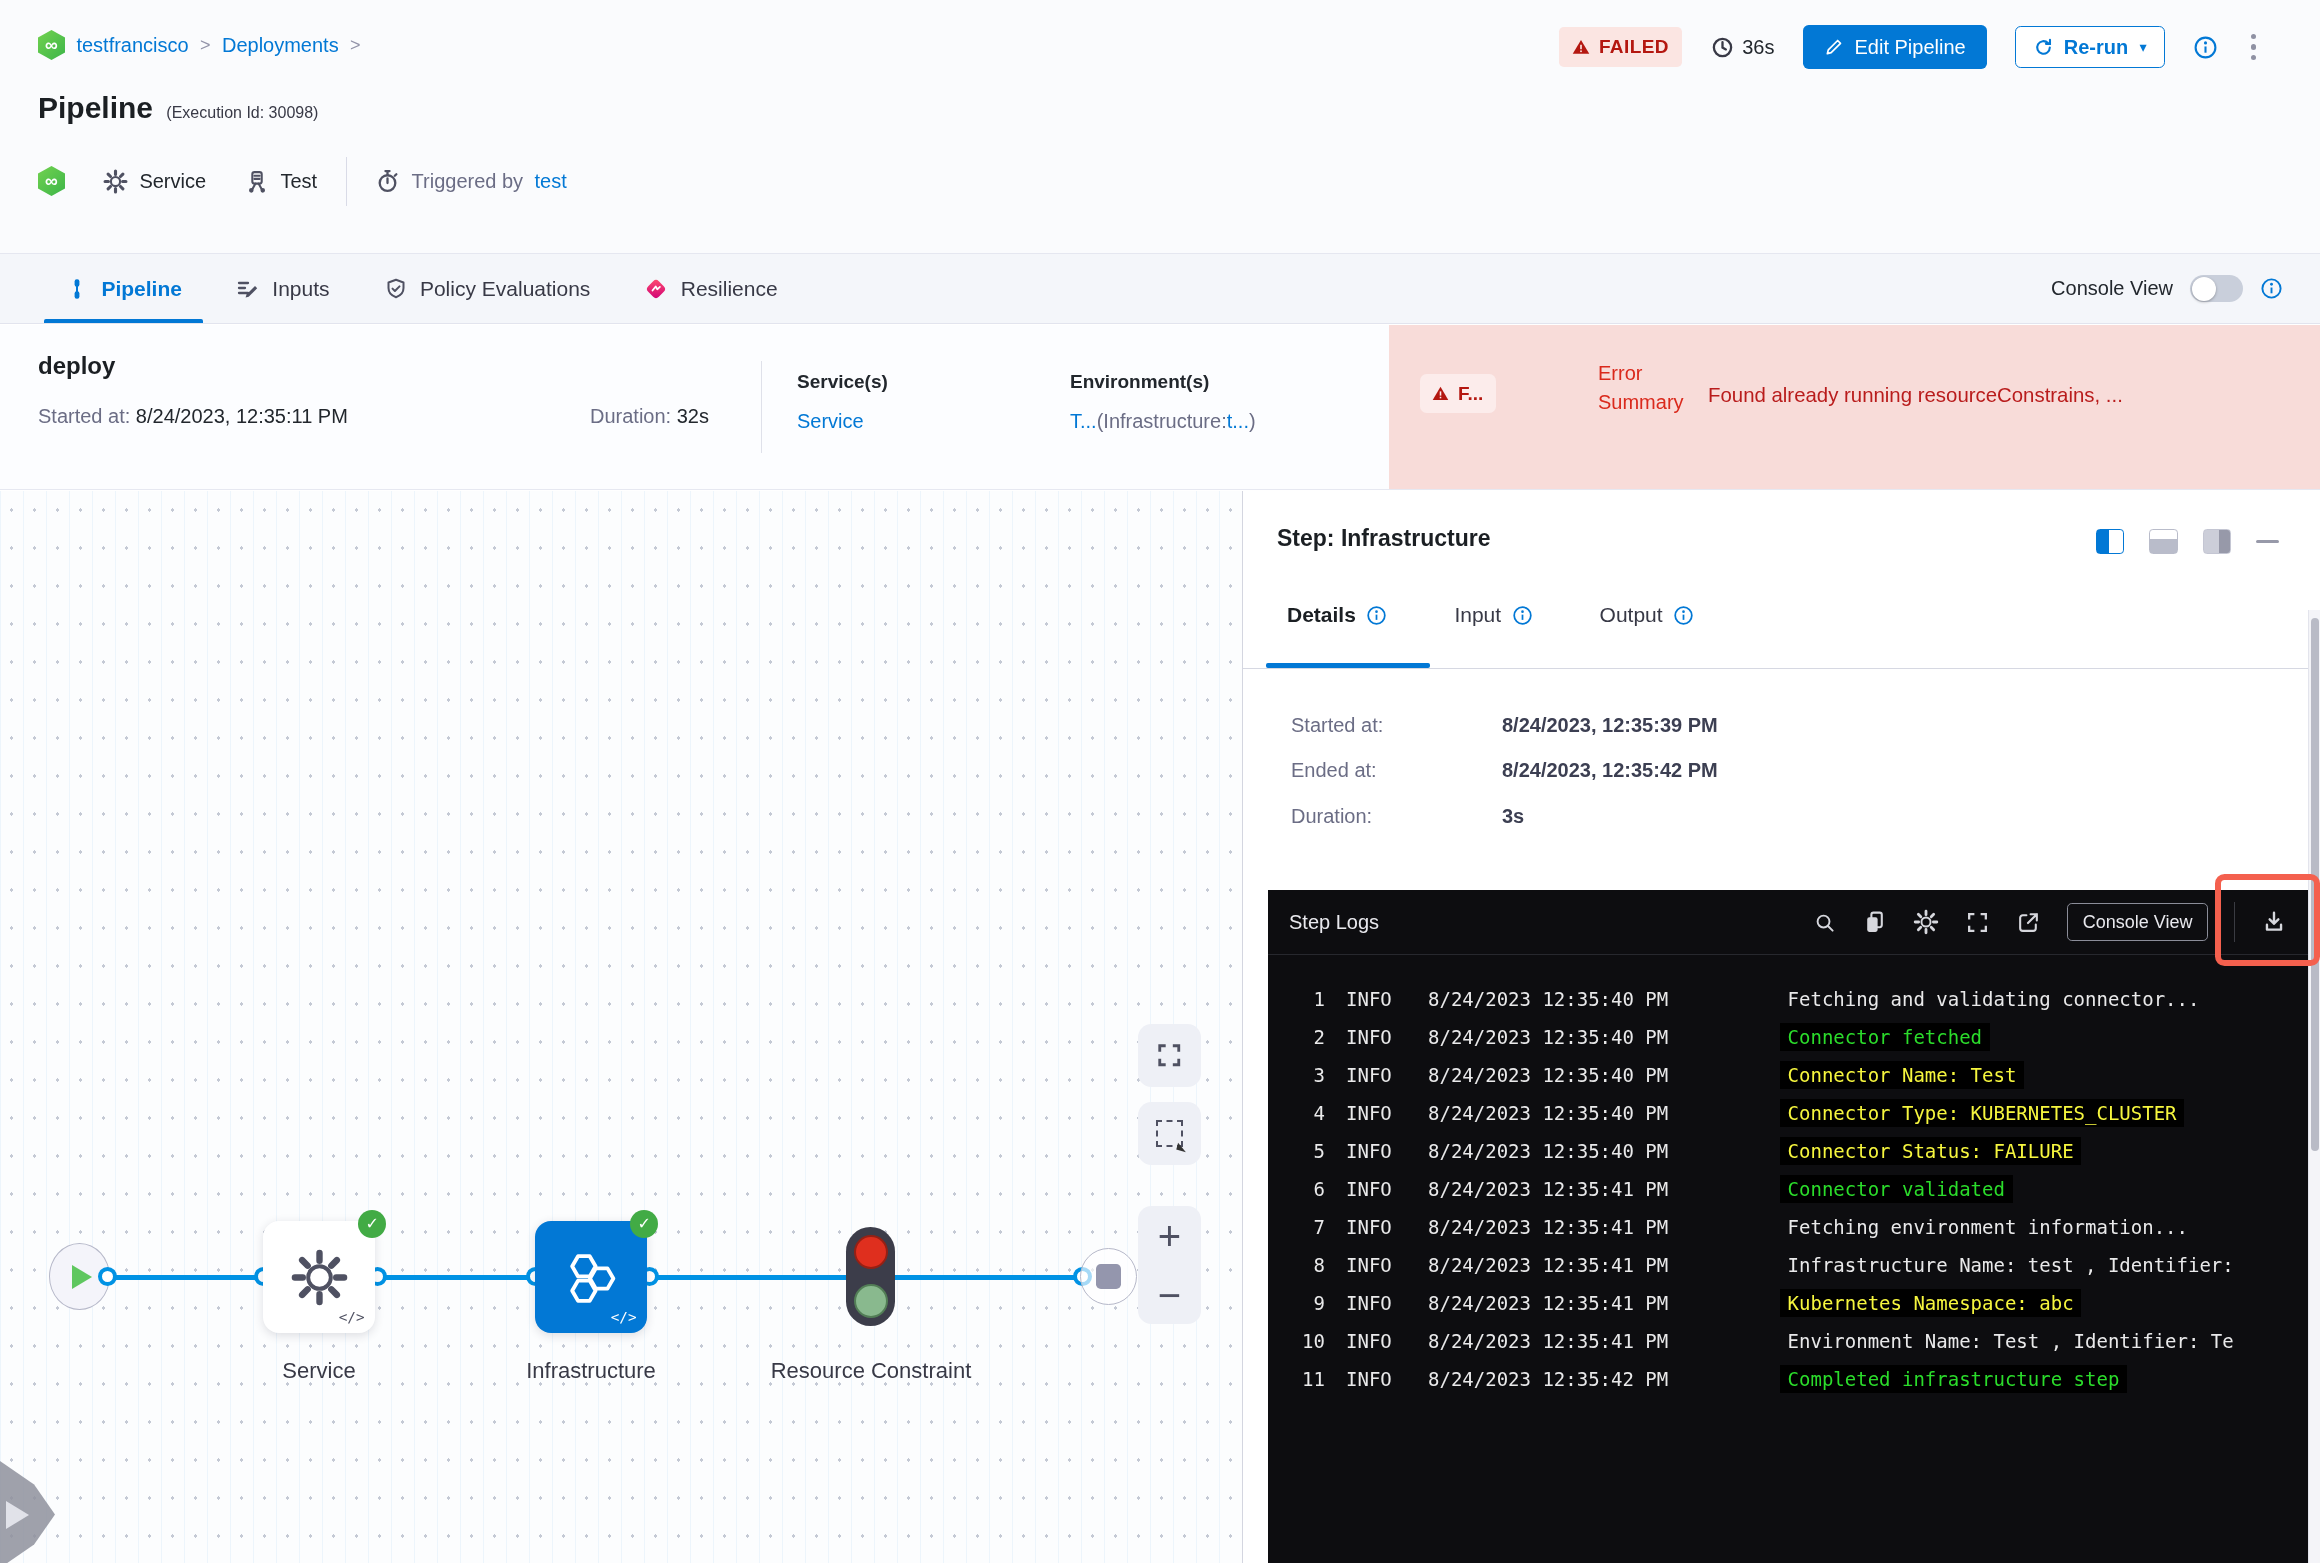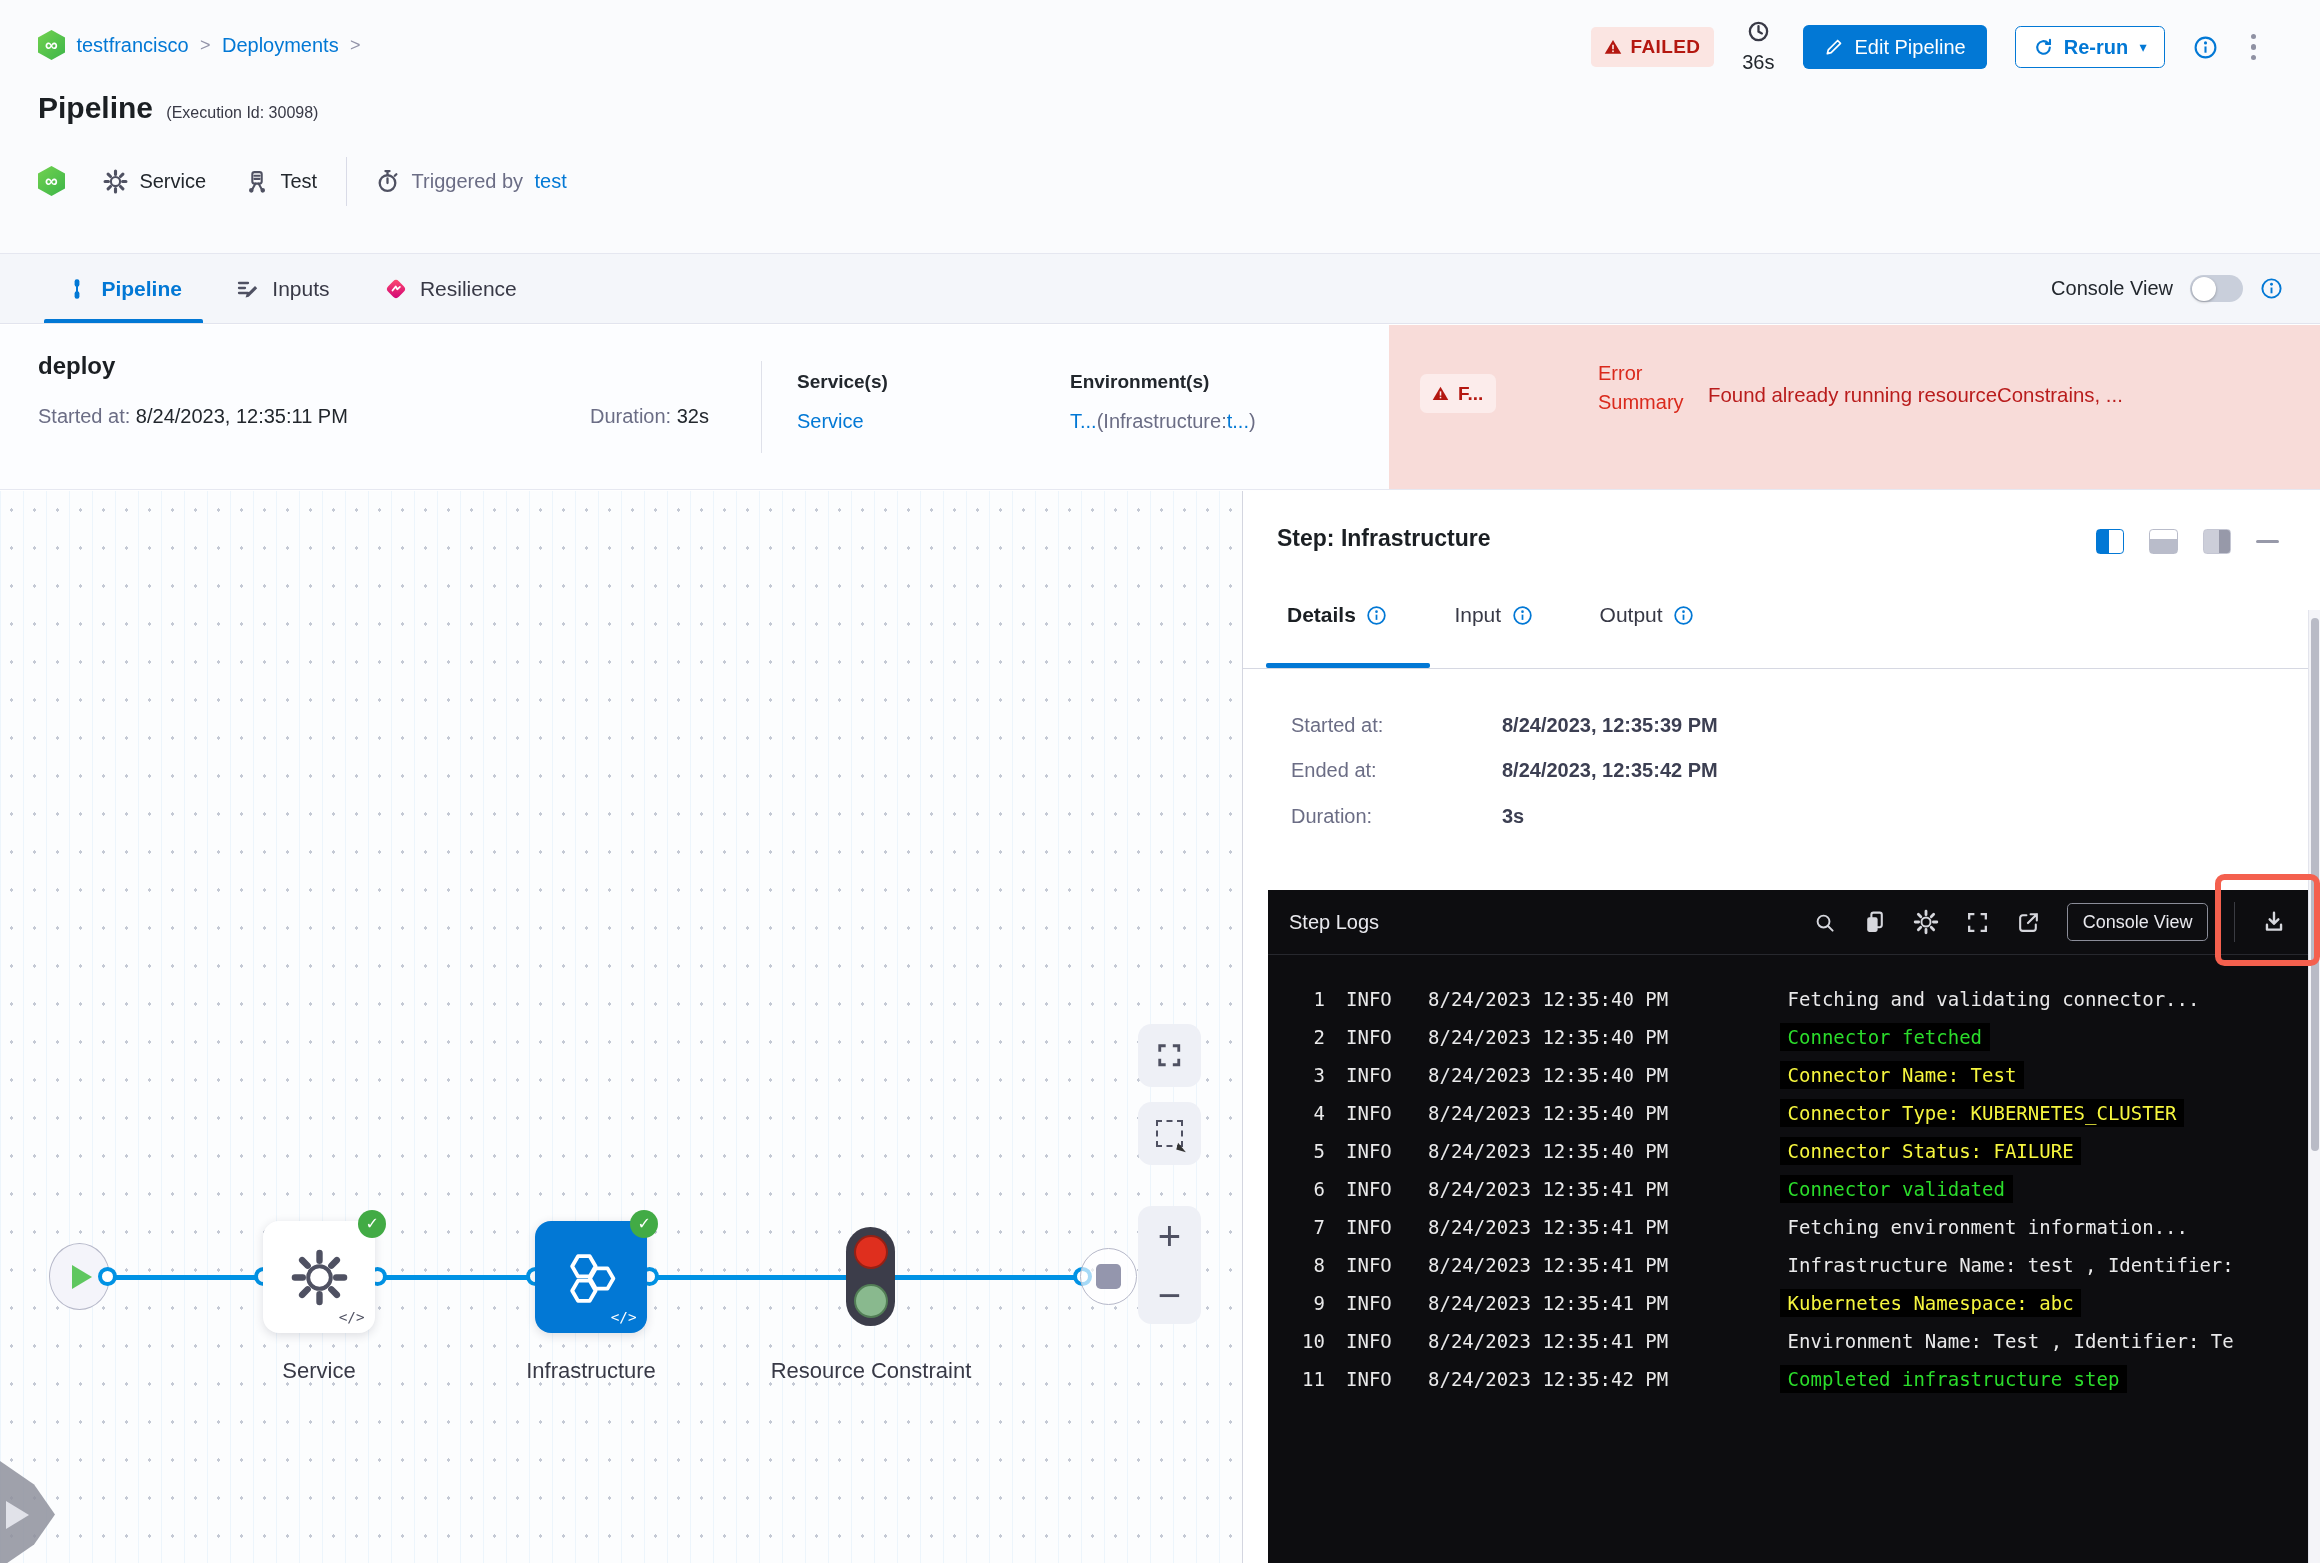--- a/index.html
+++ b/index.html
@@ -18,21 +18,21 @@
   .meta-row { position:absolute; left:38px; top:160px; display:flex; align-items:center; height:42px; }
   .meta-item { display:flex; align-items:center; gap:11.4px; font-size:20px; color:#22272d; }
   .meta-gap { width:38px; }
   .v-div { width:1px; height:49px; background:#d9dbe7; margin:0 28.5px; }
   .muted { color:#6b6d85; }
   .link-blue { color:#0278d5; cursor:pointer; }
   .icon-gray { color:#4f5162; }
 
   .header-actions { position:absolute; top:25px; right:61px; display:flex; align-items:center; gap:28.5px; height:44px; }
   .failed-badge { display:flex; align-items:center; gap:8.6px; background:#fbe5e2; border-radius:4.8px; padding:8.6px 13.3px; font-size:19px; font-weight:bold; color:#b41710; letter-spacing:0.4px; }
-  .elapsed { display:flex; align-items:center; gap:8.6px; font-size:20px; color:#22272d;flex-direction:column; }
+  .elapsed { display:flex; align-items:center; gap:8.6px; font-size:20px; color:#22272d; }
   .btn-primary { display:flex; align-items:center; gap:10.5px; background:#0278d5; color:#fff; border:none; border-radius:5.7px; padding:10.5px 21px; font-size:20px; cursor:pointer; font-family:inherit; }
   .btn-outline { display:flex; align-items:center; gap:9.5px; background:#fff; color:#0278d5; border:1.9px solid #0278d5; border-radius:5.7px; padding:8.6px 17px; font-size:20px; font-weight:bold; cursor:pointer; font-family:inherit; }
   .caret { font-size:14.3px; margin-left:1.9px; }
   .kebab { display:flex; flex-direction:column; gap:4.8px; padding:3.8px; cursor:pointer; }
   .kebab i { width:5.7px; height:5.7px; border-radius:50%; background:#8f91a3; }
 
   
   .tabbar { position:absolute; left:0; top:253px; right:0; height:71px; background:#f4f6fa; border-top:1px solid #e5e7f0; border-bottom:1px solid #e2e4ee; display:flex; align-items:stretch; }
   .tabs { display:flex; margin-left:38px; }
   .tab { position:relative; display:flex; align-items:center; gap:12.4px; padding:0 27px; font-size:21px; color:#383946; cursor:pointer; }
@@ -246,20 +246,29 @@
         <span>Pipeline</span>
       </div>
       <div class="tab">
         <svg width="24" height="24" viewBox="0 0 24 24">
             <g stroke="#4f5162" stroke-width="2.3" stroke-linecap="round" fill="none">
               <path d="M3 6h9M3 11h6M3 16h9"></path>
             </g>
             <path d="M10.5 17.5 19 9l2.2 2.2-8.5 8.5-3.1.9z" fill="#4f5162"></path>
           </svg>
         <span>Inputs</span>
+      </div>
+      <div class="tab">
+        <svg width="24" height="24" viewBox="0 0 24 24">
+            <g fill="none" stroke="#4f5162" stroke-width="2" stroke-linejoin="round">
+              <path d="M12 2.8l7.5 2.7v5.6c0 4.7-3.2 7.8-7.5 9.1-4.3-1.3-7.5-4.4-7.5-9.1V5.5z"></path>
+              <path d="M8.5 11.6l2.4 2.4 4.6-4.6" stroke-linecap="round"></path>
+            </g>
+          </svg>
+        <span>Policy Evaluations</span>
       </div>
       <div class="tab">
         <svg width="24" height="24" viewBox="0 0 24 24">
             <defs>
               <linearGradient id="rg" x1="0" y1="0" x2="1" y2="1">
                 <stop offset="0" stop-color="#ff4f70"></stop>
                 <stop offset="1" stop-color="#cf0076"></stop>
               </linearGradient>
             </defs>
             <rect x="4.5" y="4.5" width="15" height="15" rx="4" transform="rotate(45 12 12)" fill="url(#rg)"></rect>

